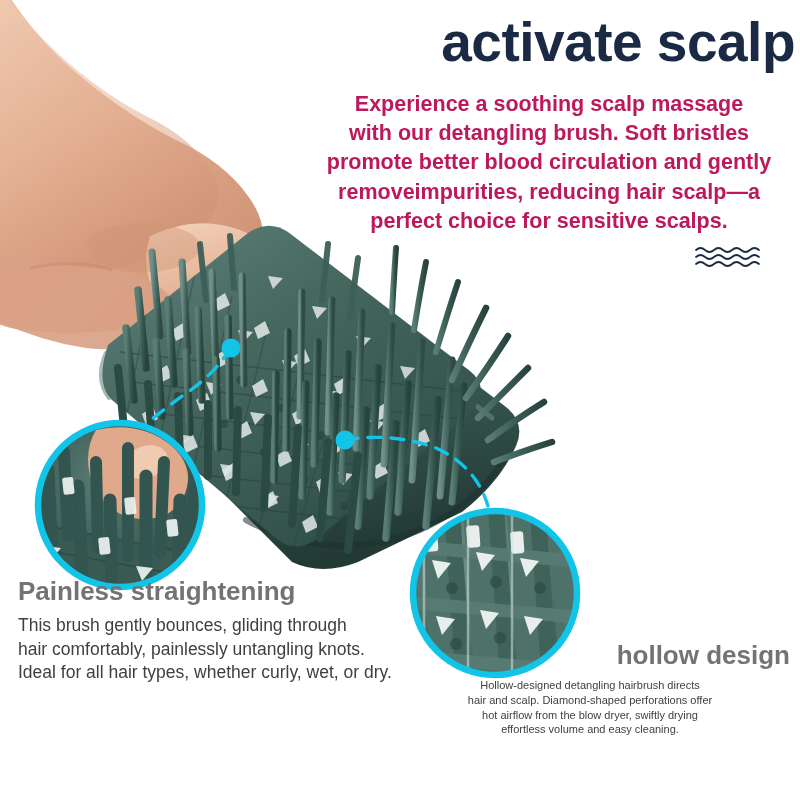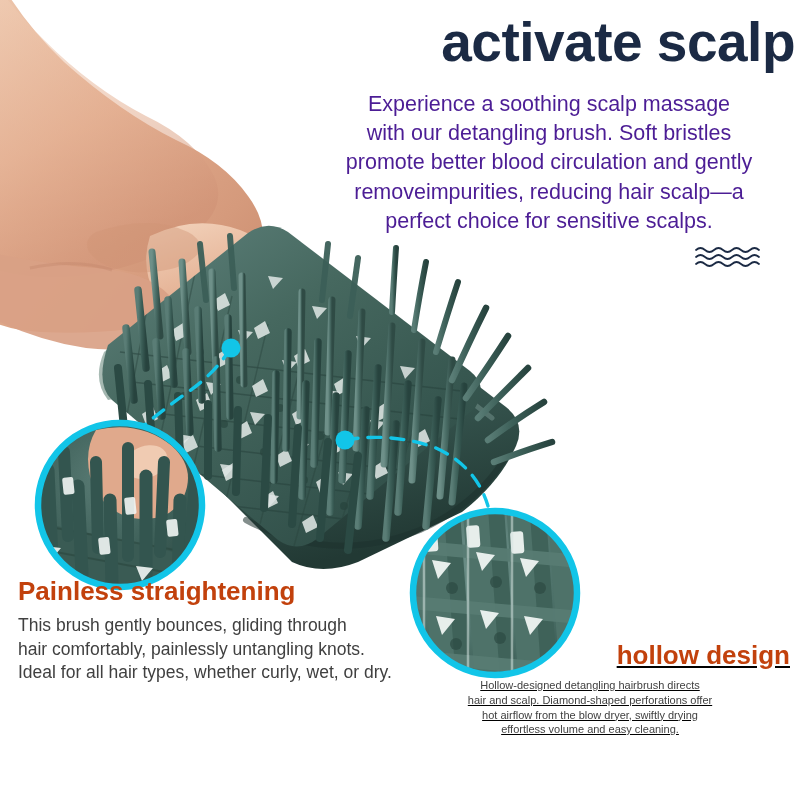--- a/index.html
+++ b/index.html
@@ -41,35 +41,35 @@
     color: #1b2a44;
     white-space: nowrap;
   }
   .hero-body {
     position: absolute;
     left: 300px; top: 90px;
     width: 498px;
     text-align: center;
     font-size: 21.5px;
     line-height: 1.36;
-    font-weight: 400;
-    color: #4c1d95;
+    font-weight: 700;
+    color: #be185d;
   }
   .wave-orn {
     position: absolute;
     left: 694px; top: 245px;
     width: 72px; height: 24px;
   }
 
   .feat {
     position: absolute;
   }
   .feat-title {
     font-weight: 700;
-    color: #c2410c;
+    color: #737373;
     line-height: 1.05;
   }
   .feat-body {
     color: #404040;
     font-weight: 400;
   }
 
   #feat-left {
     left: 18px; top: 578px;
     width: 380px;
@@ -79,21 +79,20 @@
   #feat-left .feat-body {
     margin-top: 9px;
     font-size: 17.5px;
     line-height: 1.33;
   }
 
   #feat-right {
     left: 390px; top: 642px;
     width: 400px;
     text-align: center;
-    text-decoration: underline;
   }
   #feat-right .feat-title {
     font-size: 26px;
     text-align: right;
   }
   #feat-right .feat-body {
     margin-top: 9px;
     font-size: 11px;
     line-height: 1.33;
   }

